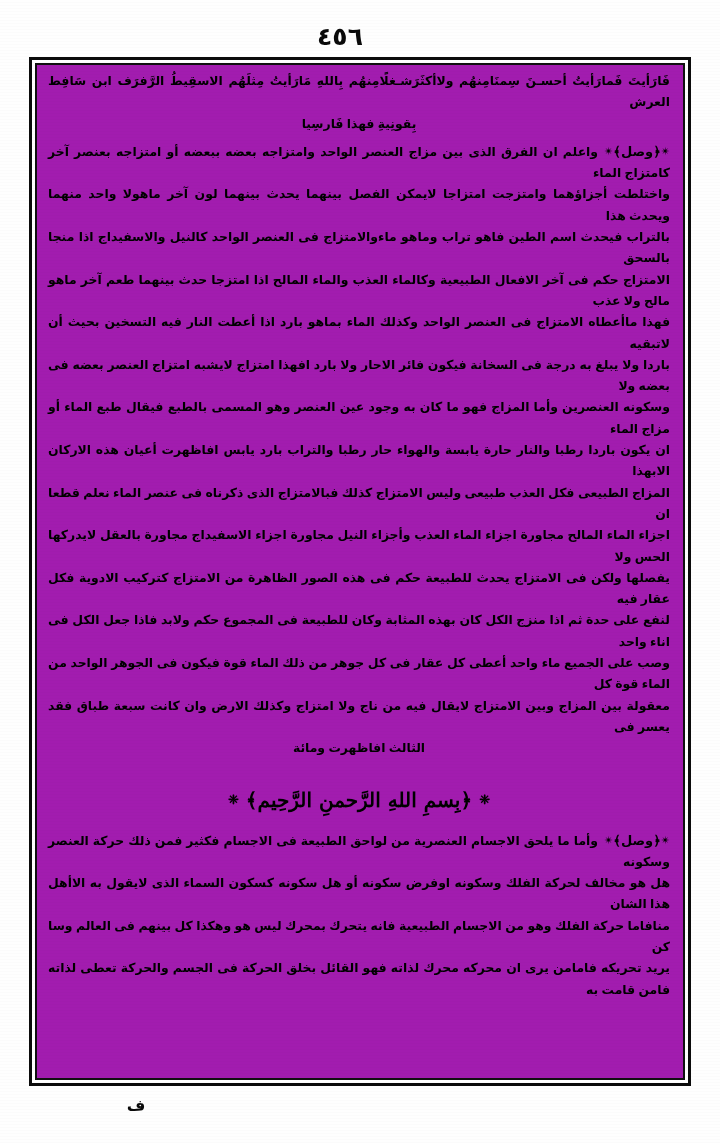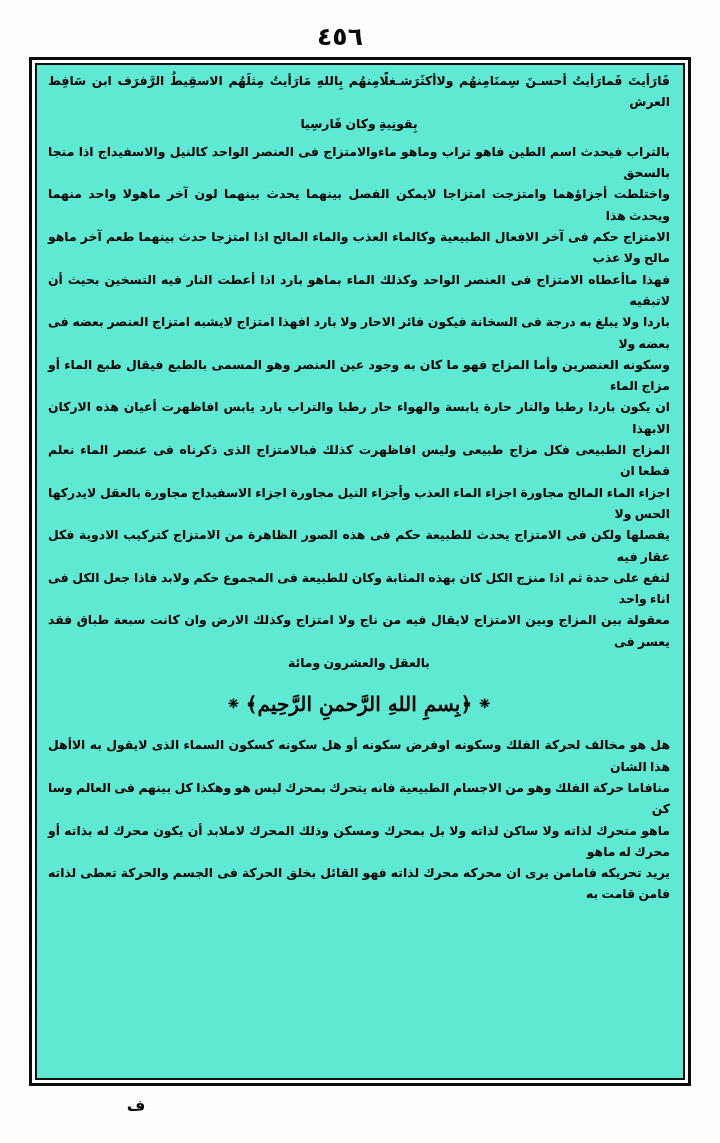--- a/index.html
+++ b/index.html
@@ -52,21 +52,21 @@
     background: #ffffff;
   }
   .frame-inner {
     position: absolute;
     left: 3px;
     top: 3px;
     right: 3px;
     bottom: 3px;
     border: 2px solid #101010;
     box-sizing: border-box;
-    background: #5eead4;
+    background: #a21caf;
     overflow: hidden;
   }
 
   
   .text-column {
     position: absolute;
     left: 0;
     top: 0;
     right: 0;
     bottom: 0;
@@ -110,21 +110,21 @@
   .star {
     font-size: 11px;
     vertical-align: 1px;
   }
 
   
   .basmala-row {
     text-align: left;
     text-align-last: center;
     direction: rtl;
-    margin: 16px 0 13px 0;
+    margin: 26px 0 13px 0;
     line-height: 30px;
   }
   .basmala {
     display: inline-block;
     font-family: "DejaVu Serif", serif;
     font-size: 20px;
     font-weight: 700;
     letter-spacing: 0.5px;
     color: #000;
     white-space: nowrap;
@@ -168,49 +168,51 @@
 
 <div id="page">
 
   <div class="folio">٤٥٦</div>
 
   <div class="frame-outer">
     <div class="frame-inner">
       <div class="text-column">
 
         <div class="para">فَارَأيتَ فَمارَأيتُ أحسـنَ سِمنَامِنهُم ولاأكثَرَشـغلًامِنهُم بِاللهِ مَارَأيتُ مِثلَهُم الاسقِيطُ الرَّفرَف ابن سَافِط العرش</div>
-        <div class="para opening">بِقونِيةِ وكان فَارسِيا</div>
+        <div class="para opening">بِقونِيةِ فهذا فَارسِيا</div>
 
         <div class="spacer-sm"></div>
 
-
+        <div class="para"><span class="sec-marker"><span class="star">✴</span><span>﴿</span><span>وصل</span><span>﴾</span><span class="star">✴</span></span><span>واعلم ان الفرق الذى بين مزاج العنصر الواحد وامتزاجه بعضه ببعضه أو امتزاجه بعنصر آخر كامتزاج الماء</span></div>
+
+        <div class="para">واختلطت أجزاؤهما وامتزجت امتزاجا لايمكن الفصل بينهما يحدث بينهما لون آخر ماهولا واحد منهما ويحدث هذا</div>
         <div class="para">بالتراب فيحدث اسم الطين فاهو تراب وماهو ماءوالامتزاج فى العنصر الواحد كالنيل والاسفيداج اذا منجا بالسحق</div>
-        <div class="para">واختلطت أجزاؤهما وامتزجت امتزاجا لايمكن الفصل بينهما يحدث بينهما لون آخر ماهولا واحد منهما ويحدث هذا</div>
         <div class="para">الامتزاج حكم فى آخر الافعال الطبيعية وكالماء العذب والماء المالح اذا امتزجا حدث بينهما طعم آخر ماهو مالح ولا عذب</div>
         <div class="para">فهذا ماأعطاه الامتزاج فى العنصر الواحد وكذلك الماء بماهو بارد اذا أعطت النار فيه التسخين بحيث أن لاتبقيه</div>
         <div class="para">باردا ولا يبلغ به درجة فى السخانة فيكون فائر الاحار ولا بارد افهذا امتزاج لايشبه امتزاج العنصر بعضه فى بعضه ولا</div>
         <div class="para">وسكونه العنصرين وأما المزاج فهو ما كان به وجود عين العنصر وهو المسمى بالطبع فيقال طبع الماء أو مزاج الماء</div>
         <div class="para">ان يكون باردا رطبا والنار حارة يابسة والهواء حار رطبا والتراب بارد يابس افاظهرت أعيان هذه الاركان الابهذا</div>
-        <div class="para">المزاج الطبيعى فكل مزاج طبيعى وليس افاظهرت كذلك فبالامتزاج الذى ذكرناه فى عنصر الماء نعلم قطعا ان</div>
+        <div class="para">المزاج الطبيعى فكل العذب طبيعى وليس الامتزاج كذلك فبالامتزاج الذى ذكرناه فى عنصر الماء نعلم قطعا ان</div>
         <div class="para">اجزاء الماء المالح مجاورة اجزاء الماء العذب وأجزاء النيل مجاورة اجزاء الاسفيداج مجاورة بالعقل لايدركها الحس ولا</div>
         <div class="para">يفصلها ولكن فى الامتزاج يحدث للطبيعة حكم فى هذه الصور الظاهرة من الامتزاج كتركيب الادوية فكل عقار فيه</div>
         <div class="para">لنفع على حدة ثم اذا منزج الكل كان بهذه المثابة وكان للطبيعة فى المجموع حكم ولابد فاذا جعل الكل فى اناء واحد</div>
+        <div class="para">وصب على الجميع ماء واحد أعطى كل عقار فى كل جوهر من ذلك الماء قوة فيكون فى الجوهر الواحد من الماء قوة كل</div>
         <div class="para">معقولة بين المزاج وبين الامتزاج لايقال فيه من ناج ولا امتزاج وكذلك الارض وان كانت سبعة طباق فقد يعسر فى</div>
         <div class="para"></div>
 
-        <div class="para tail-center">بالعقل والعشرون ومائة</div>
+        <div class="para tail-center">الثالث افاظهرت ومائة</div>
 
         <div class="basmala-row">
           <span class="basmala"><span class="orn">❈</span><span>﴿</span><span>بِسمِ اللهِ الرَّحمنِ الرَّحِيم</span><span>﴾</span><span class="orn">❈</span></span>
         </div>
 
+        <div class="para"><span class="sec-marker"><span class="star">✴</span><span>﴿</span><span>وصل</span><span>﴾</span><span class="star">✴</span></span><span>وأما ما يلحق الاجسام العنصرية من لواحق الطبيعة فى الاجسام فكثير فمن ذلك حركة العنصر وسكونه</span></div>
 
         <div class="para">هل هو مخالف لحركة الفلك وسكونه اوفرض سكونه أو هل سكونه كسكون السماء الذى لايقول به الاأهل هذا الشان</div>
         <div class="para">منافاما حركة الفلك وهو من الاجسام الطبيعية فانه يتحرك بمحرك ليس هو وهكذا كل بينهم فى العالم وسا كن</div>
-        <div class="para">ماهو متحرك لذاته ولا ساكن لذاته ولا بل بمحرك ومسكن وذلك المحرك لاملابد أن يكون محرك له بذاته أو محرك له ماهو</div>
         <div class="para">يريد تحريكه فامامن يرى ان محركه محرك لذاته فهو القائل بخلق الحركة فى الجسم والحركة تعطى لذاته فامن قامت به</div>
 
       </div>
     </div>
   </div>
 
   <div class="catchword">ف</div>
 
   <div class="grain"></div>
 </div>

